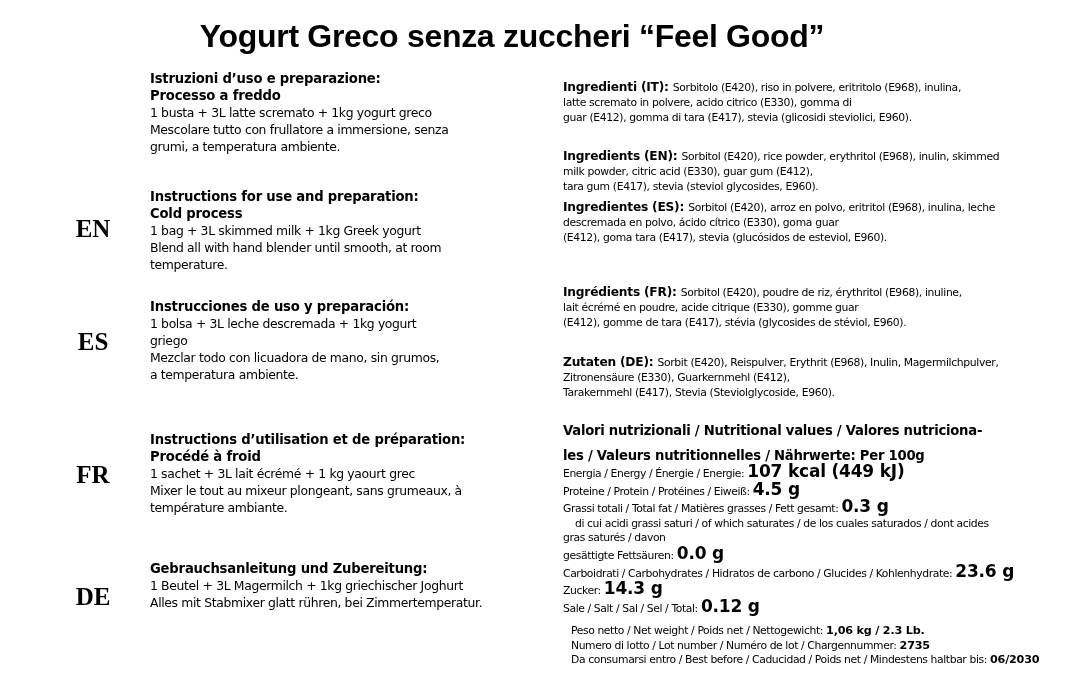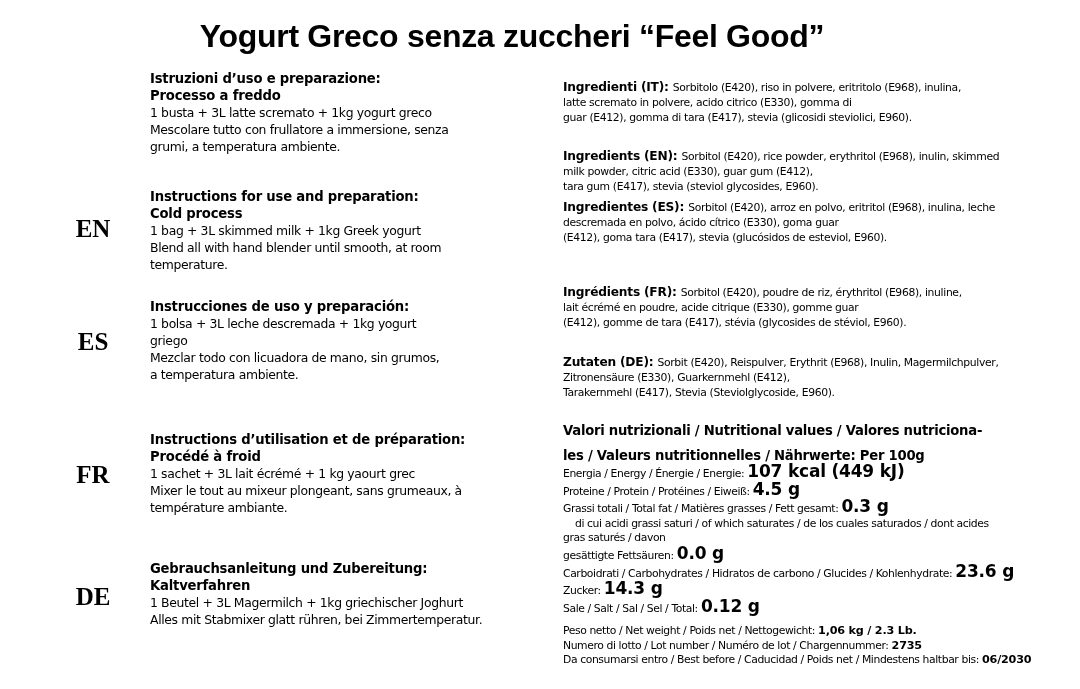--- a/index.html
+++ b/index.html
@@ -45,21 +45,21 @@
       font-size: 10.8px; line-height: 14.6px; letter-spacing: -0.4px;
     }
     .nut .row { white-space: nowrap; }
     .nut .indent { padding-left: 12px; white-space: nowrap; }
     .nut b { font-weight: bold; font-size: 17px; letter-spacing: -0.2px; }
 
     .meta {
       position: absolute; left: 563px; top: 624px; width: 500px;
       font-size: 10.8px; line-height: 14.6px; letter-spacing: -0.4px;
     }
-    .meta .row { white-space: nowrap; }
+    .meta .row { white-space: nowrap; margin-left: 8px; }
     .meta b { font-weight: bold; font-size: 11.2px; letter-spacing: -0.2px; }
   </style>
 </head>
 <body>
 
 <div class="title">Yogurt Greco senza zuccheri “Feel Good”</div>
 
 <div class="lang-code" style="top:214px;">EN</div>
 <div class="lang-code" style="top:327px;">ES</div>
 <div class="lang-code" style="top:460px;">FR</div>
@@ -92,21 +92,20 @@
 <div class="instr" style="top:431px;">
   <div class="h">Instructions d’utilisation et de préparation:</div>
   <div class="h">Procédé à froid</div>
   <div class="p">1 sachet + 3L lait écrémé + 1 kg yaourt grec
 Mixer le tout au mixeur plongeant, sans grumeaux, à
 température ambiante.</div>
 </div>
 
 <div class="instr" style="top:560px;">
   <div class="h">Gebrauchsanleitung und Zubereitung:</div>
-  <div class="h">Kaltverfahren</div>
   <div class="p">1 Beutel + 3L Magermilch + 1kg griechischer Joghurt
 Alles mit Stabmixer glatt rühren, bei Zimmertemperatur.</div>
 </div>
 
 <div class="ingr" style="top:80px;"><span class="lbl">Ingredienti (IT): </span><span> Sorbitolo (E420), riso in polvere, eritritolo (E968), inulina,
 latte scremato in polvere, acido citrico (E330), gomma di
 guar (E412), gomma di tara (E417), stevia (glicosidi steviolici, E960).</span></div>
 
 <div class="ingr" style="top:149px;"><span class="lbl">Ingredients (EN): </span><span>Sorbitol (E420), rice powder, erythritol (E968), inulin, skimmed
 milk powder, citric acid (E330), guar gum (E412),

